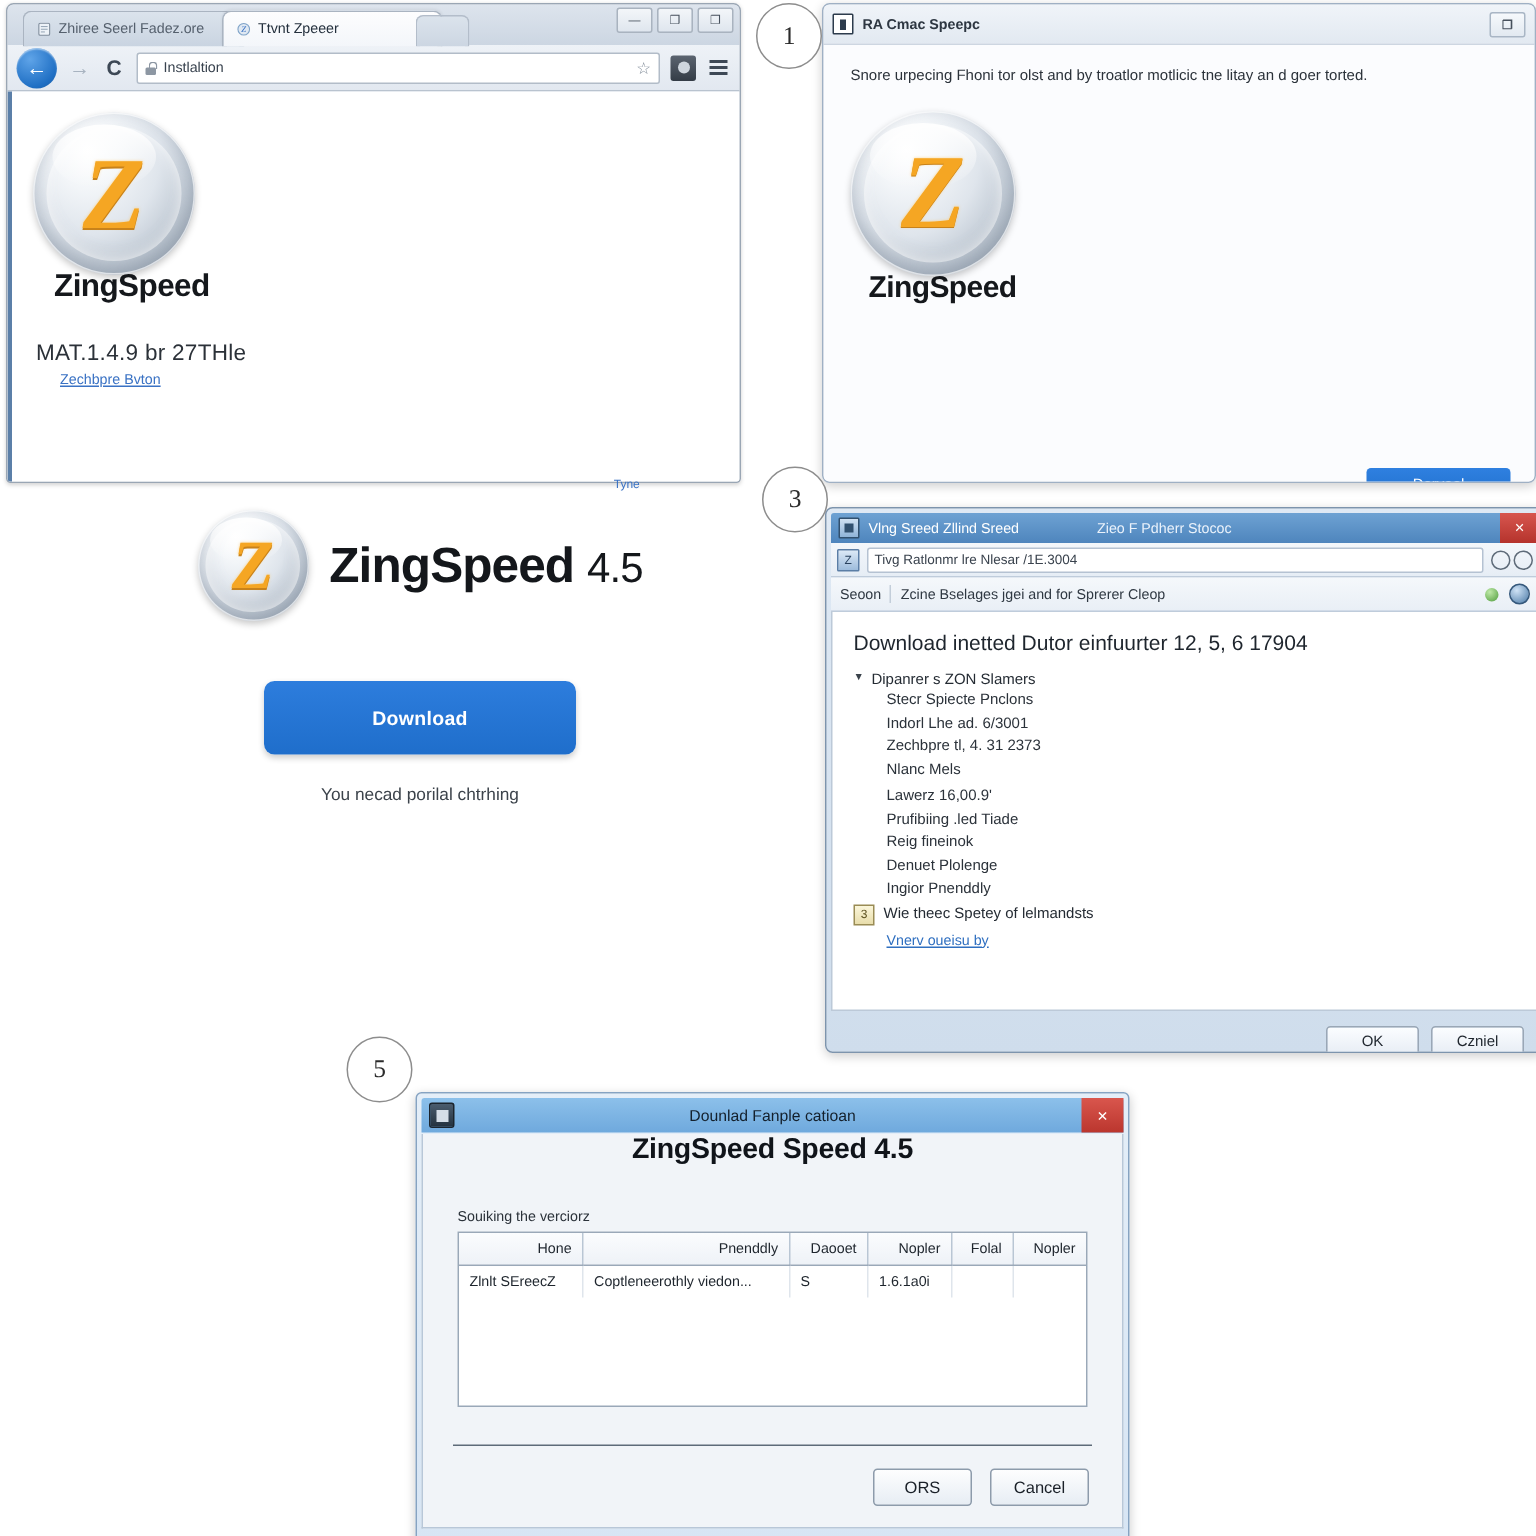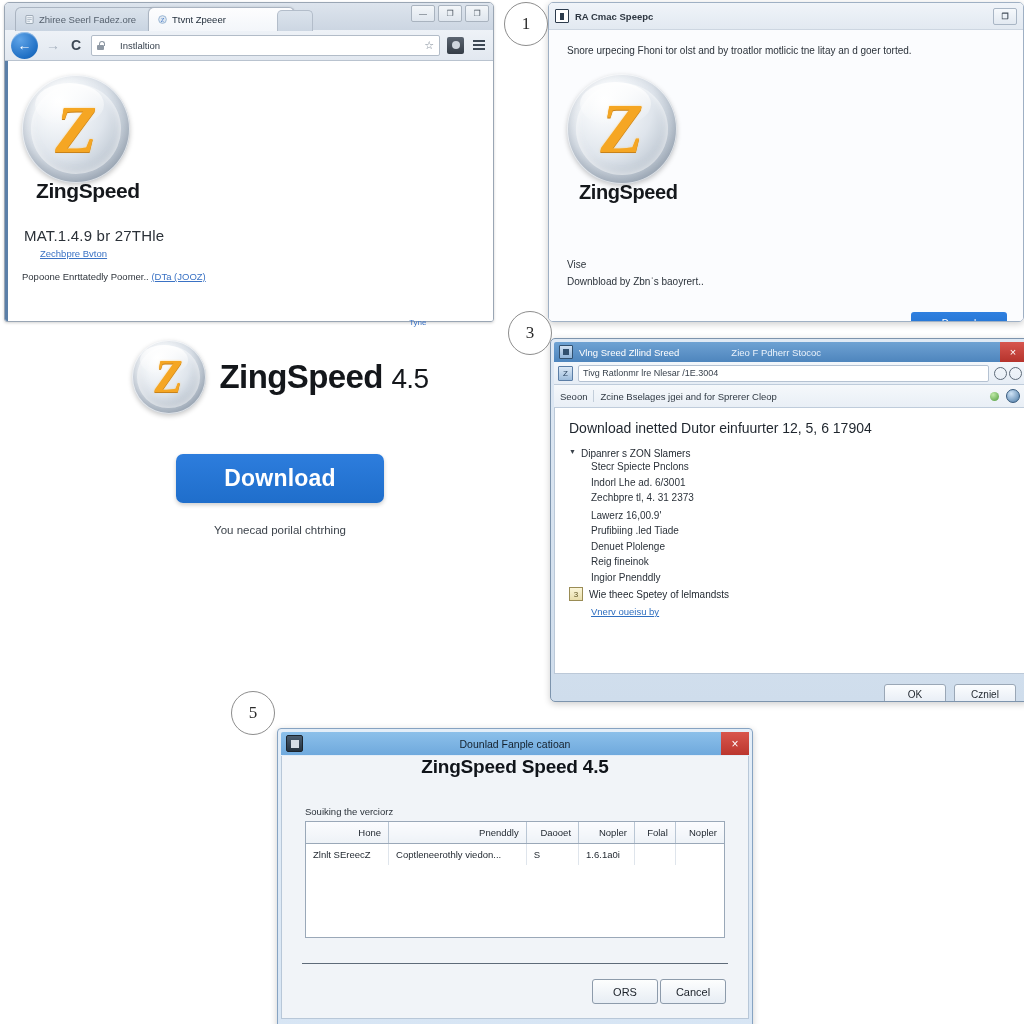--- a/index.html
+++ b/index.html
@@ -89,21 +89,21 @@
     background:radial-gradient(circle at 34% 28%,#5fa4e8,#1f6fc4 70%,#17599f);
     display:flex;align-items:center;justify-content:center;
     color:#fff;font-size:14px;line-height:1;
     box-shadow:inset 0 1px 1px rgba(255,255,255,.5);
   }
   .nav-fwd{color:#a8b3c0;font-size:14px;width:16px;text-align:center;}
   .nav-reload{color:#3d4855;font-size:14px;width:16px;text-align:center;font-weight:bold;}
   .omnibox{
     flex:1 1 auto;height:19px;
     background:#ffffff;border:1px solid #b2bcc8;border-radius:2px;
-    display:flex;align-items:center;gap:16px;padding:0 5px;
+    display:flex;align-items:center;gap:5px;padding:0 5px;
     font-size:9.5px;color:#38424e;text-align:right;
   }
   .lock-ico{width:7px;height:9px;position:relative;flex:0 0 auto;}
   .lock-ico .body{position:absolute;bottom:0;left:0;width:7px;height:5px;background:#8d97a3;border-radius:1px;}
   .lock-ico .shackle{position:absolute;top:0;left:1.5px;width:4px;height:4px;border:1.2px solid #8d97a3;border-bottom:none;border-radius:3px 3px 0 0;}
   .omni-star{margin-left:auto;color:#7f8a97;font-size:11px;}
   .tb-ext{
     width:17px;height:17px;border-radius:2px;
     background:linear-gradient(#5b6470,#343c46);
     display:flex;align-items:center;justify-content:center;
@@ -175,21 +175,21 @@
   .hero-title .ver{font-weight:normal;font-size:28px;}
   .hero-tm{
     position:absolute;right:2px;top:-22px;
     font-size:8px;color:#3a72c4;
   }
   .hero-btn{
     margin-top:40px;
     width:208px;height:49px;border-radius:7px;
     background:linear-gradient(#2d7ddd,#1f6ecb);
     border:none;
-    color:#ffffff;font-size:23px;font-weight:bold;
+    color:#ffffff;font-size:13px;font-weight:bold;
     letter-spacing:.2px;
     box-shadow:0 2px 4px rgba(0,0,0,.2);
     cursor:pointer;
   }
   .hero-sub{margin-top:21px;font-size:11.5px;color:#3c434b;}
 
   
   .w7win{
     position:absolute;
     background:linear-gradient(#f2f5f9,#e7ecf3);
@@ -319,21 +319,21 @@
   table.p5 th{
     text-align:right;font-weight:normal;padding:5px 7px;
     background:linear-gradient(#fbfcfe,#eef2f7);
     border-right:1px solid #b9c6d4;border-bottom:1px solid #9aa8b8;
     white-space:nowrap;
   }
   table.p5 th:last-child{border-right:none;}
   table.p5 td{padding:5px 7px;border-right:1px solid #dfe5ec;white-space:nowrap;}
   table.p5 td:last-child{border-right:none;}
   .p5-rule{position:absolute;left:20px;right:20px;bottom:54px;height:1px;background:#5e6b79;}
-  .p5-btns{position:absolute;right:22px;bottom:14px;display:flex;gap:2px;}
+  .p5-btns{position:absolute;right:22px;bottom:14px;display:flex;gap:12px;}
   .p5btn{
     width:66px;height:25px;border:1px solid #8d9bab;border-radius:3px;
     background:linear-gradient(#fdfefe,#e7edf4);
     font-size:11px;color:#1a2028;cursor:pointer;
   }
 </style>
 </head>
 <body>
 
 <div class="stage">
@@ -395,24 +395,20 @@
 
     <div class="br-viewport">
       <div class="br-logo-wrap">
         <div class="orb" style="width:108px;height:108px;">
           <span class="zed" style="font-size:68px;">Z</span>
         </div>
         <div class="br-brand">ZingSpeed</div>
       </div>
       <div class="br-headline">MAT.1.4.9 br 27THle</div>
       <div class="br-sublink">Zechbpre Bvton</div>
-      <div class="br-note">
-        <span>Popoone Enrttatedly Poomer..</span>
-        <a href="#">(DTa (JOOZ)</a>
-      </div>
 
     </div>
   </div>
 
   <div class="step-badge" style="left:504px;top:2px;">1</div>
   <div class="step-badge" style="left:508px;top:311px;">3</div>
   <div class="step-badge" style="left:231px;top:691px;">5</div>
 
   <div class="hero">
     <div class="hero-row">
@@ -437,24 +433,20 @@
       <span>RA Cmac Speepc</span>
       <span class="p1-min">❐</span>
     </div>
     <div class="p1-body">
       <div class="p1-lede">Snore urpecing Fhoni tor olst and by troatlor motlicic tne litay an d goer torted.</div>
       <div class="p1-logo">
         <div class="orb" style="width:110px;height:110px;">
           <span class="zed" style="font-size:70px;">Z</span>
         </div>
         <div class="p1-brand">ZingSpeed</div>
-      </div>
-      <div class="p1-foot">
-        <div>Vise</div>
-        <div>Downbload by Zbnˈs baoyrert..</div>
       </div>
       <button class="p1-cta">Doryeal</button>
     </div>
   </div>
 
   <div class="w7win" id="panel3">
     <div class="p3-title">
       <span class="p3-ico">
           <i></i>
         </span>
@@ -486,27 +478,28 @@
       <div class="p3-h1">Download inetted Dutor einfuurter 12, 5, 6 17904</div>
 
       <div class="p3-group">
         <div class="p3-grouphdr">
           <span class="caret">▼</span>
           <span>Dipanrer s ZON Slamers</span>
         </div>
         <div class="p3-item">Stecr Spiecte Pnclons</div>
         <div class="p3-item">Indorl Lhe ad. 6/3001</div>
         <div class="p3-item">Zechbpre tl, 4. 31 2373</div>
+        <div class="p3-item">Nlanc Mels</div>
       </div>
 
       <div class="p3-group">
         <div class="p3-item">Lawerz 16,00.9'</div>
         <div class="p3-item">Prufibiing .led Tiade</div>
+        <div class="p3-item">Reig fineinok</div>
         <div class="p3-item">Denuet Plolenge</div>
-        <div class="p3-item">Reig fineinok</div>
         <div class="p3-item">Ingior Pnenddly</div>
       </div>
 
       <div class="p3-note">
         <span class="sq">3</span>
         <span>Wie theec Spetey of lelmandsts</span>
       </div>
       <a href="#" class="p3-link">Vnerv oueisu by</a>
     </div>
 

